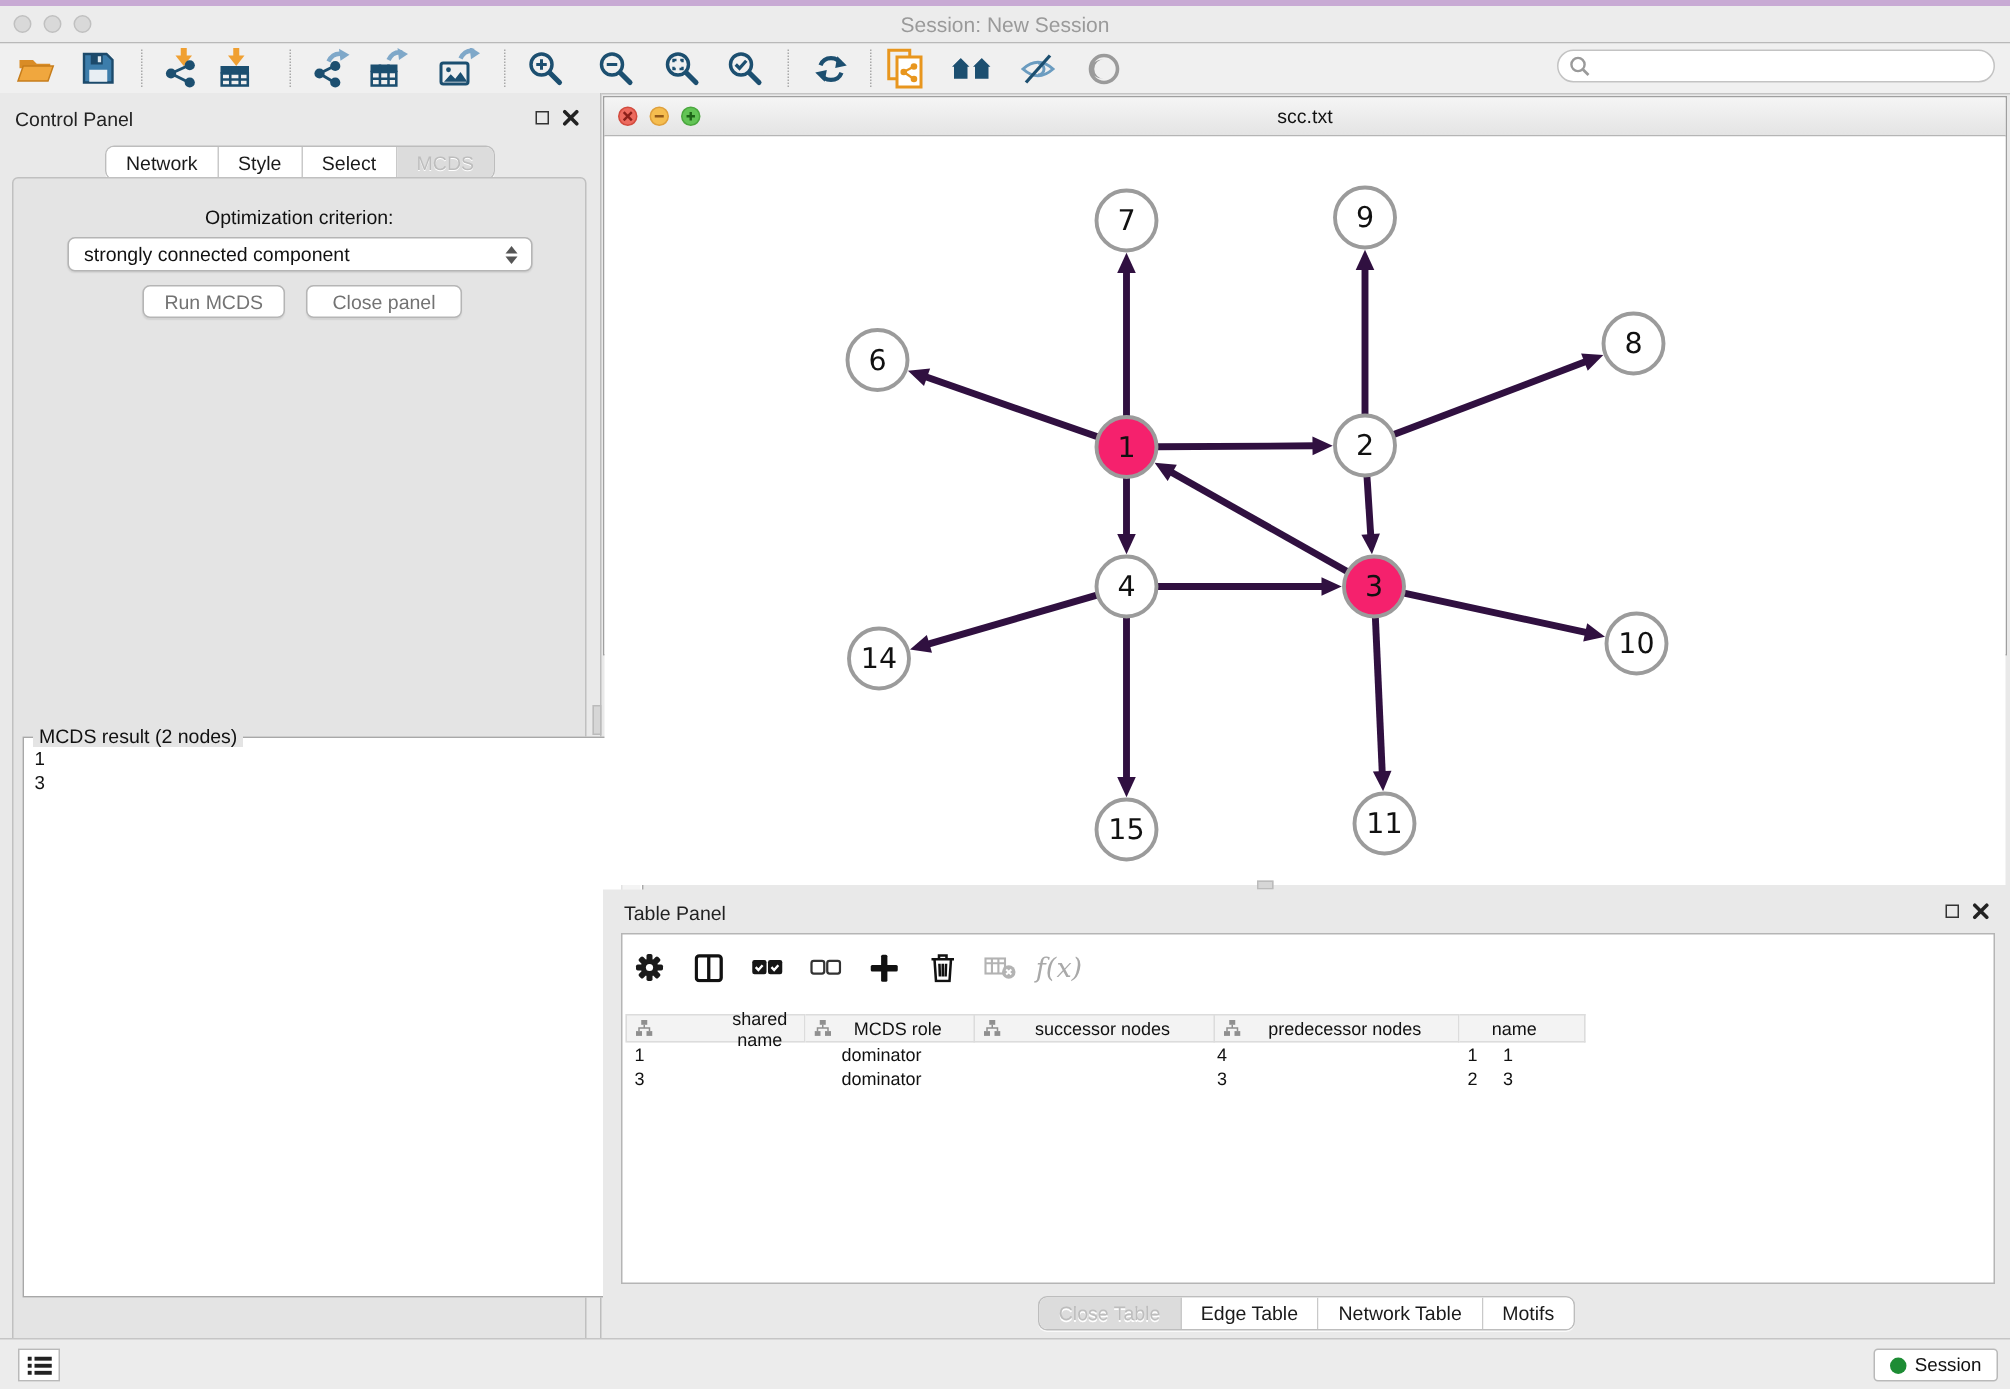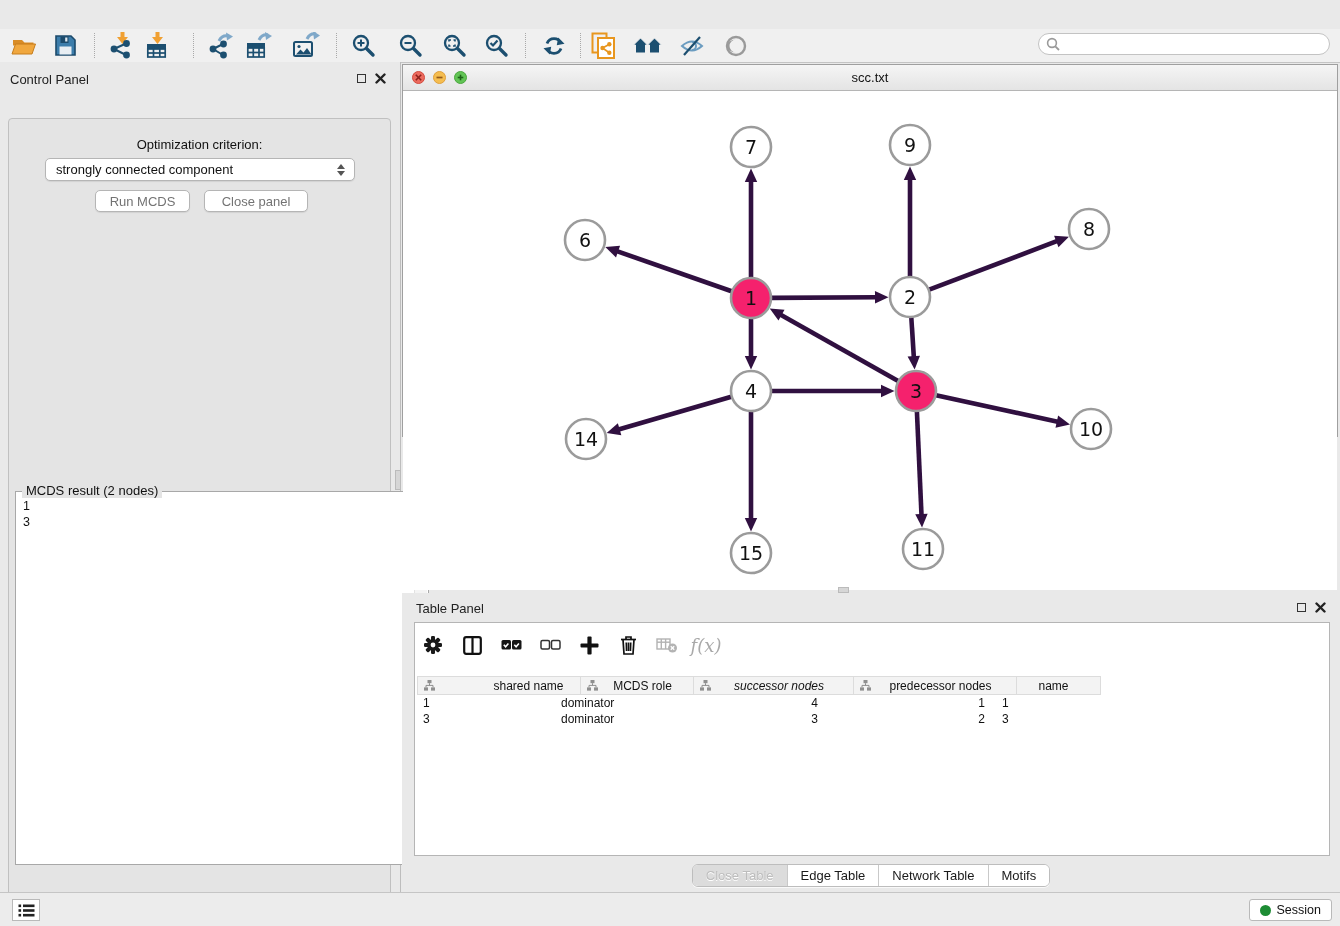--- a/index.html
+++ b/index.html
@@ -90,20 +90,29 @@
             display:flex;align-items:center;justify-content:center;box-sizing:border-box;}
   .mem-btn{position:absolute;right:8px;top:6px;height:22px;background:#fff;border:1px solid #b9b9b9;border-radius:3px;
            display:flex;align-items:center;gap:6px;padding:0 10px;font-size:12.5px;color:#111;box-sizing:border-box;}
   .mem-dot{width:11px;height:11px;border-radius:50%;background:#1d8c34;}
 </style>
 </head>
 <body>
 
 <div id="app">
 
+  <div class="titlebar">
+    <div class="accent"></div>
+    <div class="tl-group">
+      <span class="tl"></span>
+      <span class="tl"></span>
+      <span class="tl"></span>
+    </div>
+    <div class="win-title">Session: New Session</div>
+  </div>
 
   <div class="toolbar">
     <div class="tbico" style="left:7px">
       <svg width="26" height="22" viewBox="0 0 26 22">
           <path d="M2,5 h9 l2.5,2.5 h9 v3 H2 z" fill="#d98c26"></path>
           <path d="M4.5,9 h20 l-3.5,10 H1 z" fill="#f0a73e" stroke="#c67d1c" stroke-width="1"></path>
         </svg>
     </div>
     <div class="tbico" style="left:48px">
       <svg width="23" height="23" viewBox="0 0 23 23">
@@ -265,20 +274,28 @@
     <div class="panel-head" style="left:10px;top:10px">Control Panel</div>
     <div class="mini-ctl" style="right:14px;top:11px">
       <span class="float-sq"></span>
       <svg width="11" height="11" viewBox="0 0 11 11">
           <g stroke="#222" stroke-width="2.4" stroke-linecap="round">
             <line x1="1.5" y1="1.5" x2="9.5" y2="9.5"></line>
             <line x1="9.5" y1="1.5" x2="1.5" y2="9.5"></line>
           </g>
         </svg>
     </div>
+    <div class="cp-tabs-wrap">
+        <div class="segbar" id="cp-tabs">
+          <div class="seg-tab">Network</div>
+          <div class="seg-tab">Style</div>
+          <div class="seg-tab">Select</div>
+          <div class="seg-tab selected">MCDS</div>
+        </div>
+      </div>
     <div class="cp-content">
       <div class="opt-label">Optimization criterion:</div>
       <div class="selectbox">
         <span class="val">strongly connected component</span>
         <span class="chev">
             <i class="up"></i>
             <i class="dn"></i>
           </span>
       </div>
       <div class="mac-btn" style="left:86px;top:71px;width:95px">Run MCDS</div>
@@ -459,21 +476,21 @@
               <circle cx="16.5" cy="11" r="4.5" fill="#b3b3b3"></circle>
               <g stroke="#fff" stroke-width="1.3">
                 <line x1="14.8" y1="9.3" x2="18.2" y2="12.7"></line>
                 <line x1="18.2" y1="9.3" x2="14.8" y2="12.7"></line>
               </g>
             </svg>
         </span>
         <span class="ti fx">f(x)</span>
       </div>
       <div class="thead" id="table-headers">
-          <div class="th" style="width: 164px; gap: 48px;">
+          <div class="th" style="width: 120px; gap: 48px;">
             <svg width="11" height="11" viewBox="0 0 11 11">
               <g fill="#8f8f8f">
                 <rect x="3.5" y="0" width="4" height="3.2"></rect>
                 <rect x="0" y="7.4" width="4" height="3.2"></rect>
                 <rect x="7" y="7.4" width="4" height="3.2"></rect>
               </g>
               <path d="M5.5,3.2 V5.4 M2,7.4 V5.4 H9 V7.4" stroke="#8f8f8f" stroke-width="1" fill="none"></path>
             </svg>
             <span class="lbl">shared name</span>
           </div>
@@ -481,21 +498,21 @@
             <svg width="11" height="11" viewBox="0 0 11 11">
               <g fill="#8f8f8f">
                 <rect x="3.5" y="0" width="4" height="3.2"></rect>
                 <rect x="0" y="7.4" width="4" height="3.2"></rect>
                 <rect x="7" y="7.4" width="4" height="3.2"></rect>
               </g>
               <path d="M5.5,3.2 V5.4 M2,7.4 V5.4 H9 V7.4" stroke="#8f8f8f" stroke-width="1" fill="none"></path>
             </svg>
             <span class="lbl">MCDS role</span>
           </div>
-          <div class="th" style="width: 160px; font-style: italic;">
+          <div class="th" style="width: 160px;">
             <svg width="11" height="11" viewBox="0 0 11 11">
               <g fill="#8f8f8f">
                 <rect x="3.5" y="0" width="4" height="3.2"></rect>
                 <rect x="0" y="7.4" width="4" height="3.2"></rect>
                 <rect x="7" y="7.4" width="4" height="3.2"></rect>
               </g>
               <path d="M5.5,3.2 V5.4 M2,7.4 V5.4 H9 V7.4" stroke="#8f8f8f" stroke-width="1" fill="none"></path>
             </svg>
             <span class="lbl">successor nodes</span>
           </div>

